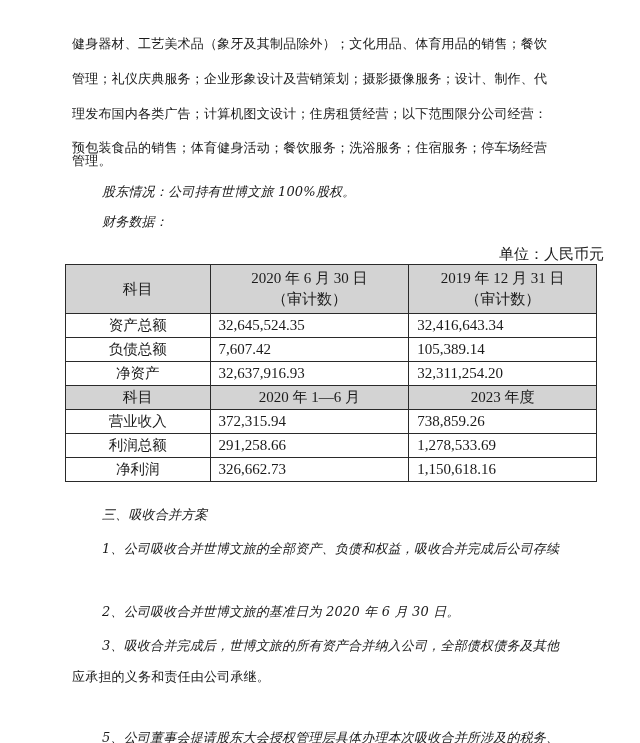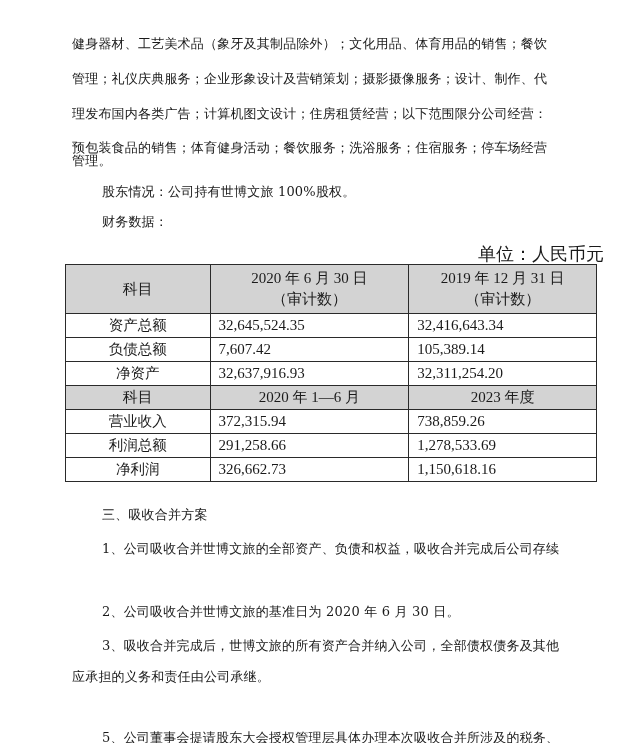--- a/index.html
+++ b/index.html
@@ -6,22 +6,22 @@
   body {
     width:640px; height:743px; overflow:hidden; position:relative;
     font-family: "DejaVu Serif", "Liberation Serif", serif;
     color:#1a1a1a;
   }
   .page { position:absolute; left:0; top:0; width:640px; height:743px; }
   .line {
     position:absolute; left:72px; font-size:13px; line-height:20px;
     white-space:nowrap; letter-spacing:0.2px;
   }
-  .indent { left:102px; }
-  .unit { position:absolute; right:36px; top:244px; font-size:18px; line-height:20px; }
+  .indent { left:102px;font-style:italic; }
+  .unit { position:absolute; right:36px; top:244px; font-size:15px; line-height:20px; }
   table.fin {
     position:absolute; left:65px; top:264px; width:532px;
     border-collapse:collapse; font-size:15px;
     font-family: "Liberation Serif", "DejaVu Serif", serif;
     border-radius: 20px;
   }
   table.fin td, table.fin th {
     border:1.5px solid #2a2a2a; padding:0 8px; font-weight:normal;
   }
   table.fin .hdr { background:#d3d3d3; text-align:center; }

